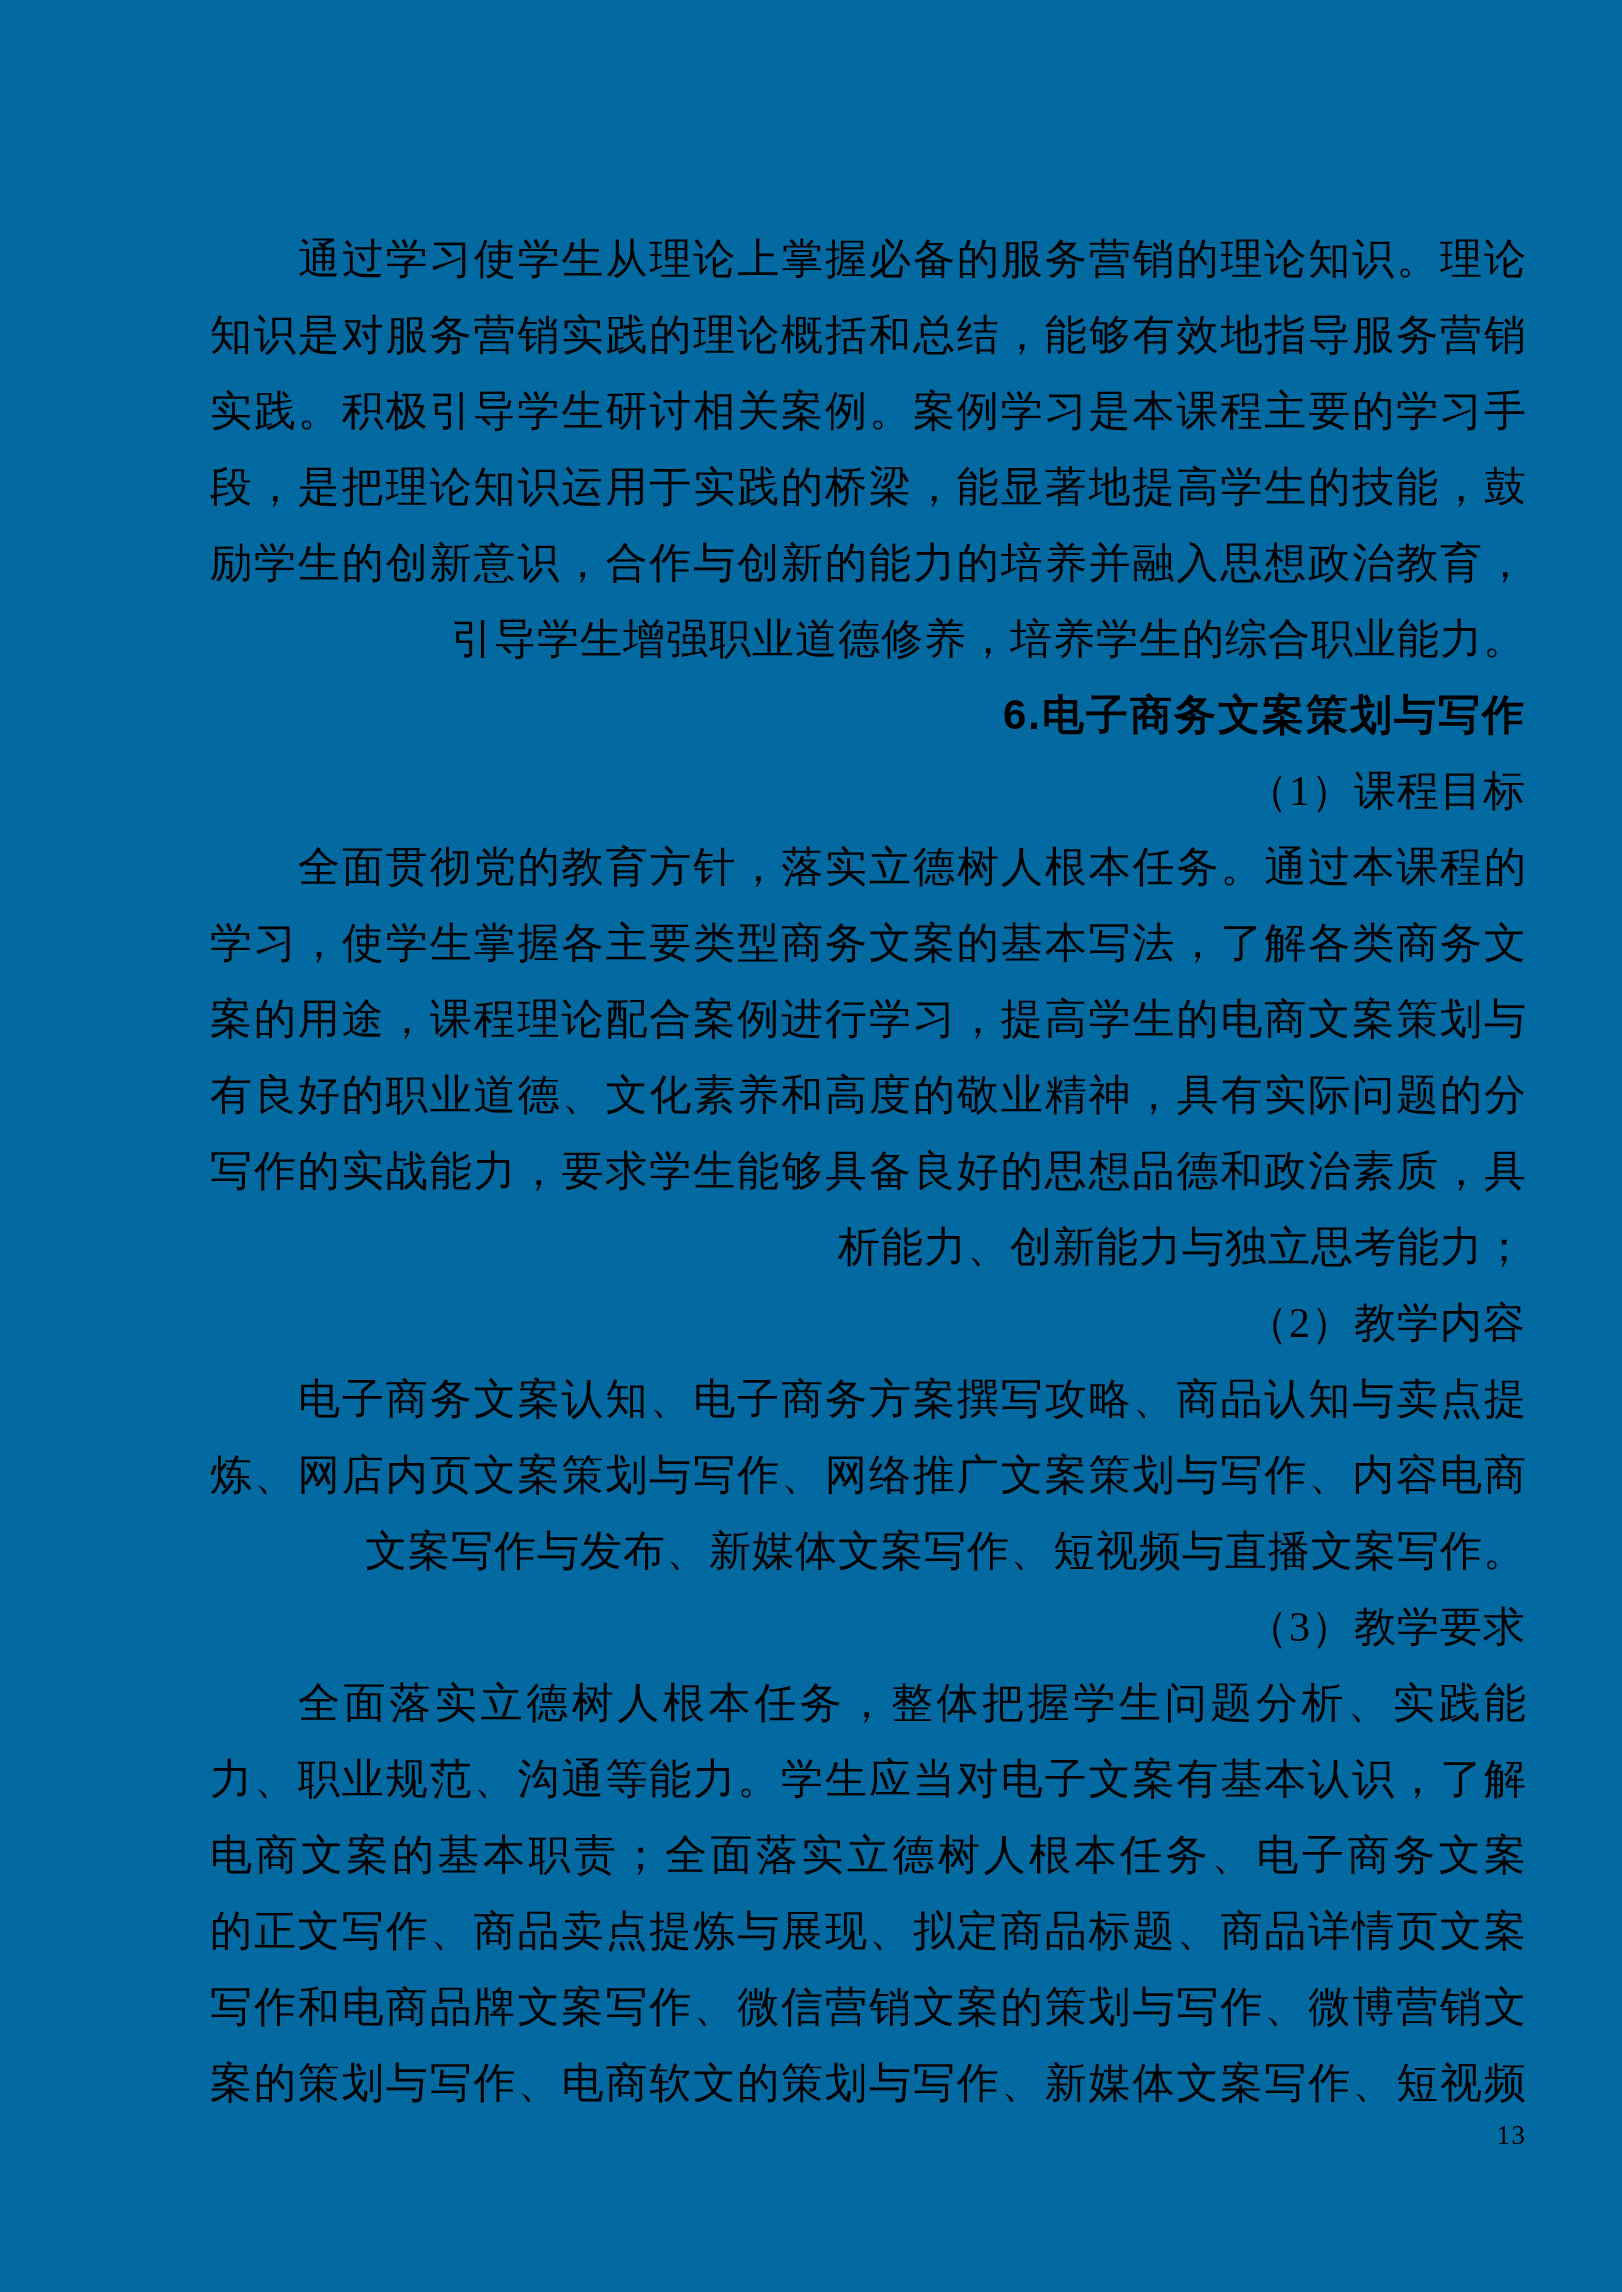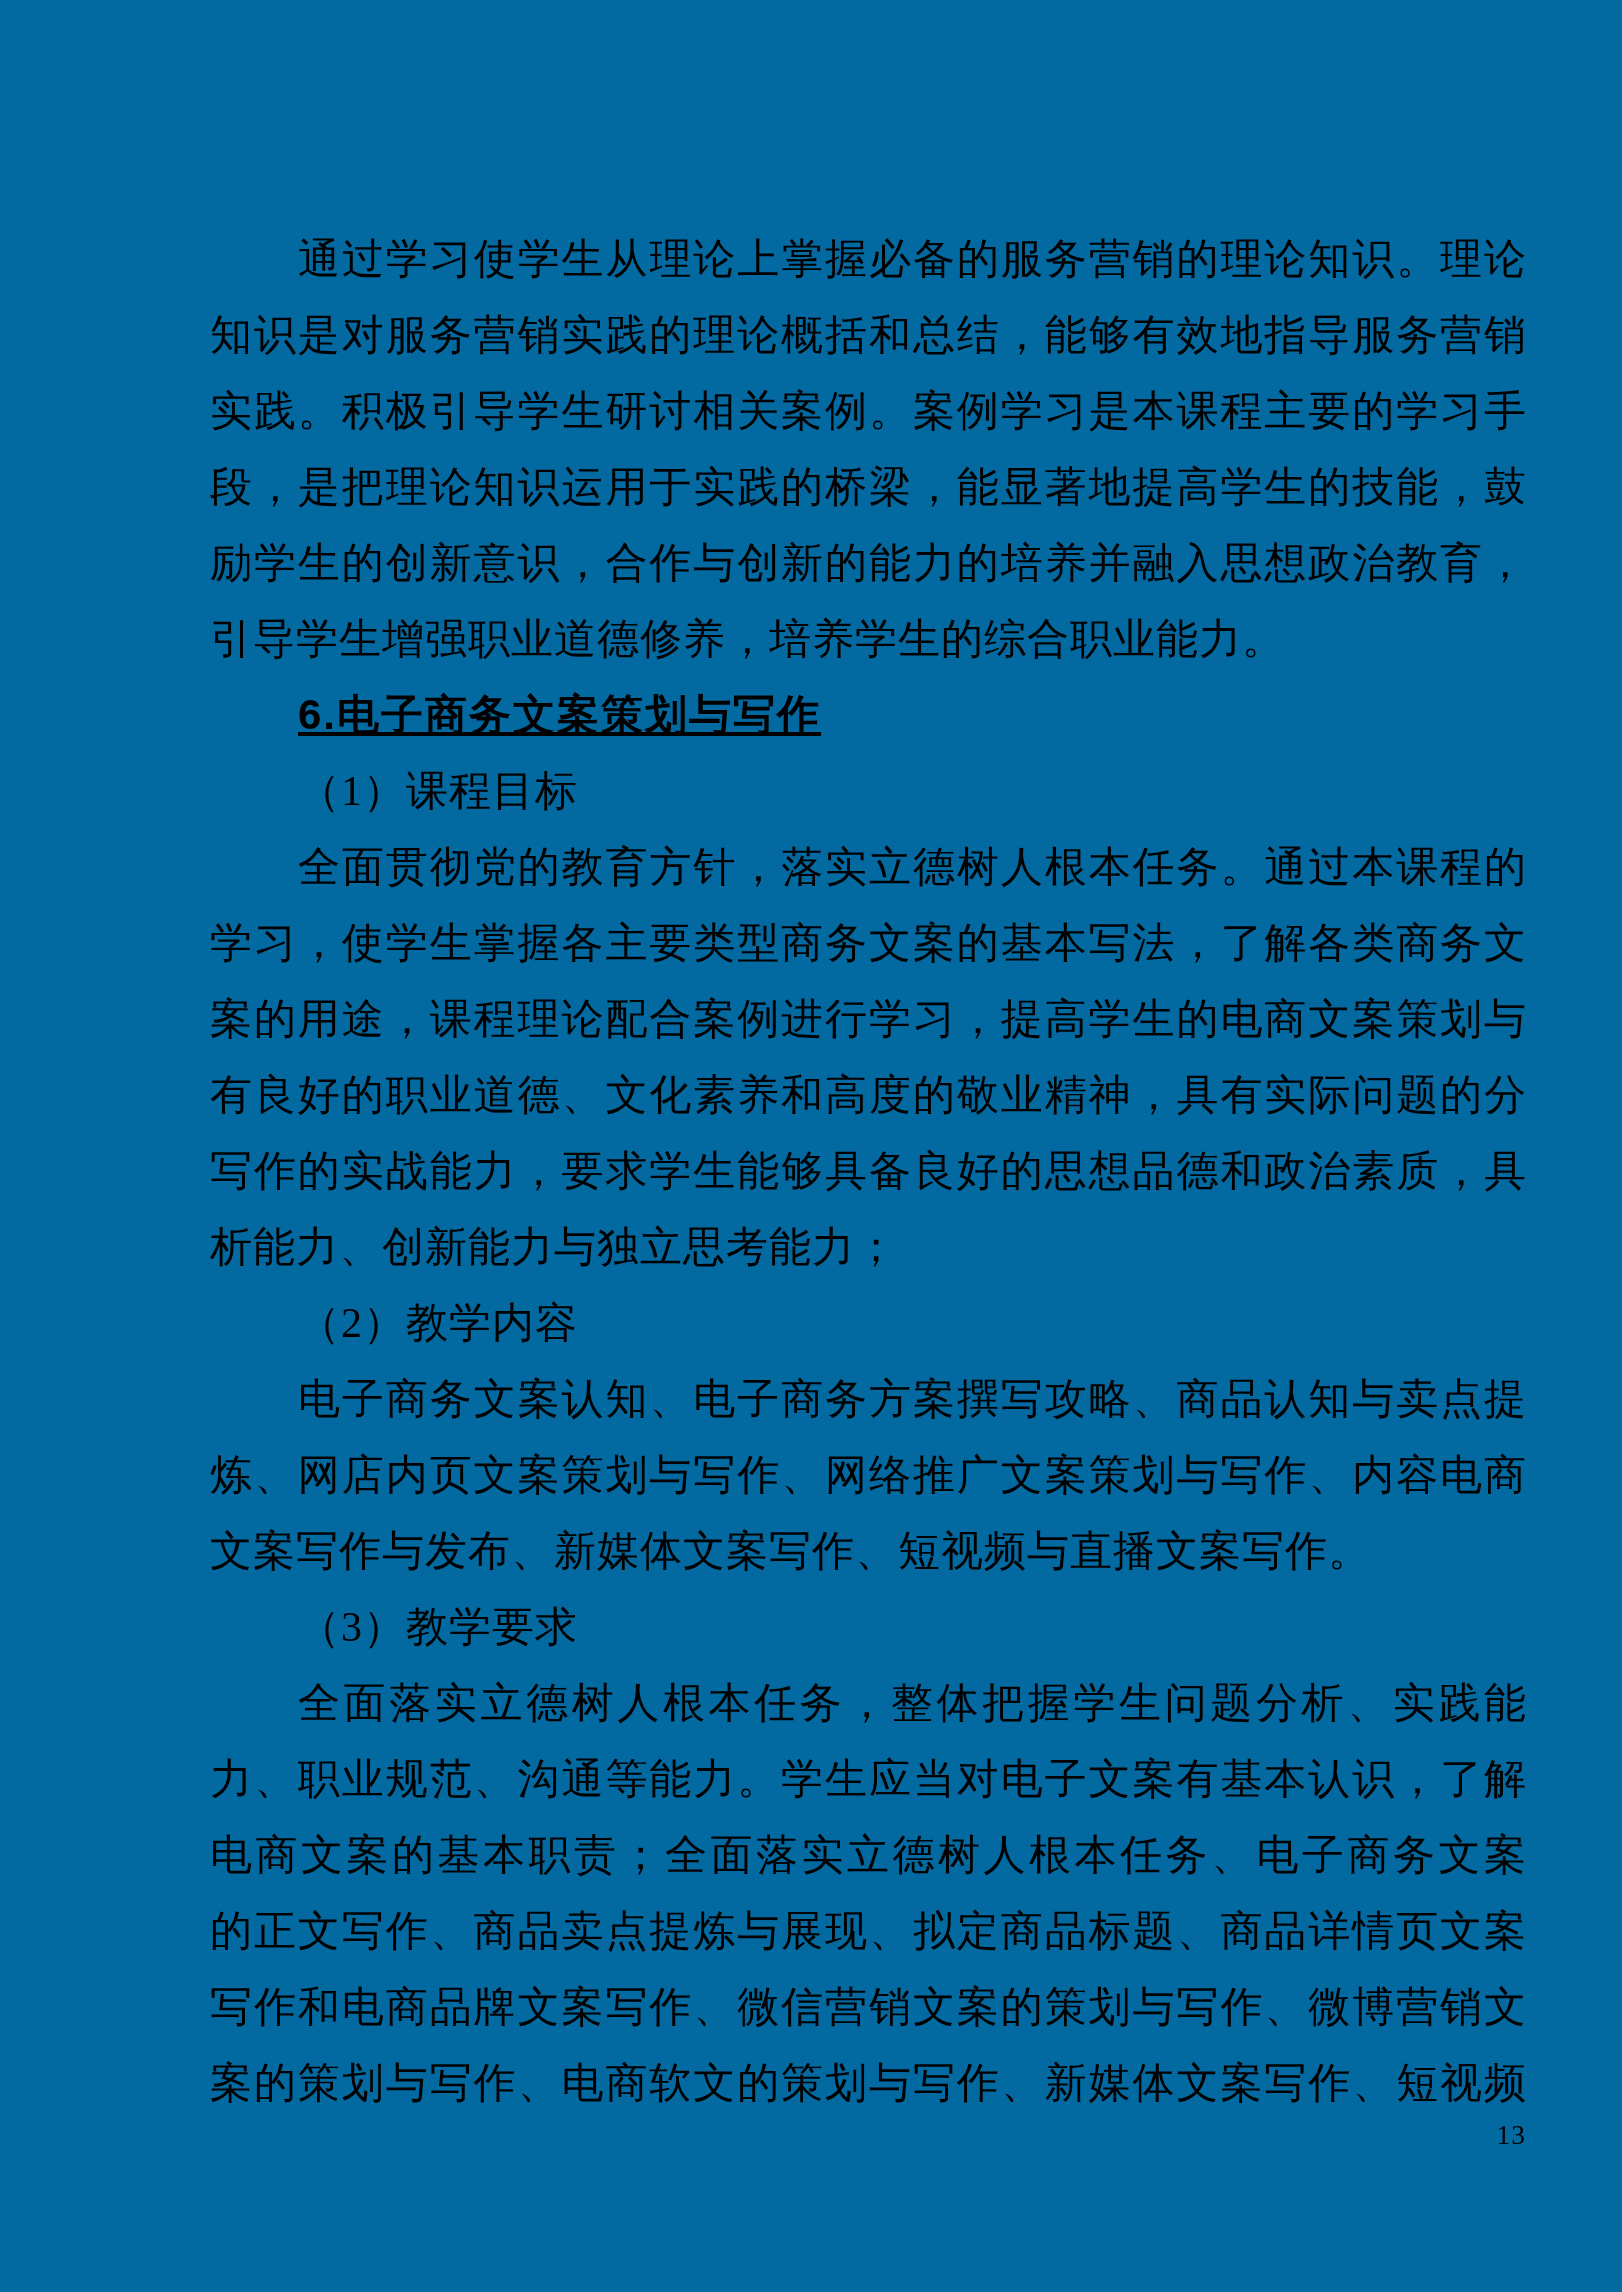--- a/index.html
+++ b/index.html
@@ -28,36 +28,35 @@
     left: 210px;
     top: 221px;
     width: 1316px;
   }
   .line {
     height: 76px;
     line-height: 76px;
     font-size: 42px;
     letter-spacing: 1px;
     overflow: hidden;
-    text-align: left;
+    text-align: right;
   }
   .line.full {
     letter-spacing: normal;
     text-align: justify;
     text-align-last: justify;
     -moz-text-align-last: justify;
   }
   .line.indent {
     padding-left: 88px;
   }
   .line.bold {
     font-weight: 700;
     font-family: "Liberation Sans", "DejaVu Sans", sans-serif;
     letter-spacing: 2px;
-    text-decoration: underline;
   }
   .page-number {
     position: absolute;
     top: 2120px;
     left: 210px;
     width: 1316px;
     text-align: right;
     font-size: 27.4px;
     line-height: 31px;
     letter-spacing: 1px;

